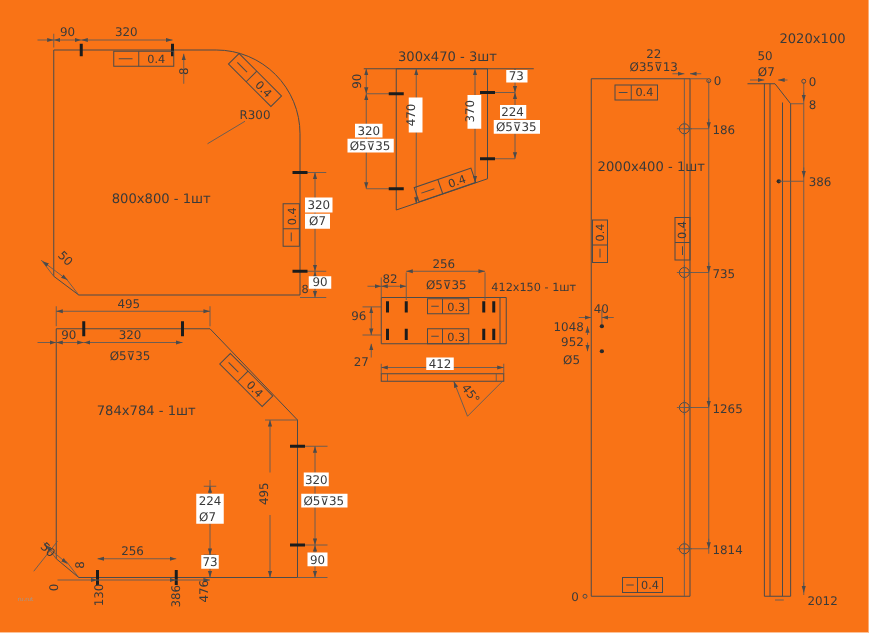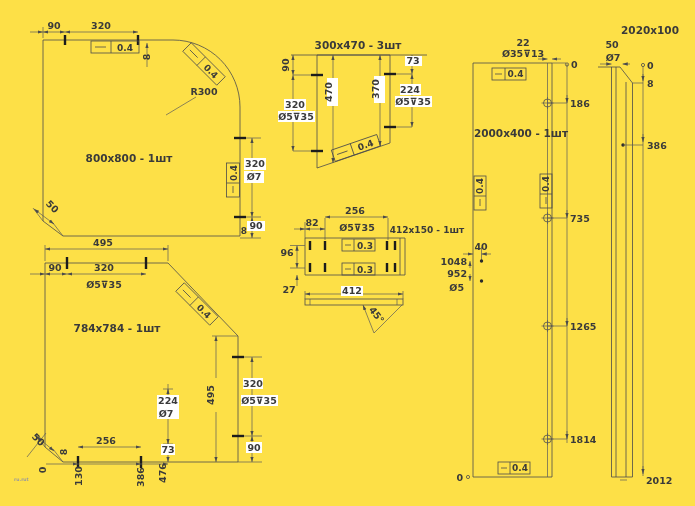--- a/index.html
+++ b/index.html
@@ -1,16 +1,16 @@
 <!DOCTYPE html>
 <html><head>
 <meta charset="utf-8">
 <style>
   html,body{margin:0;padding:0;background:#fff;}
-  .stage{width:695px;height:506px;background:#fde047;position:relative;overflow:hidden;font-weight:bold;}
+  .stage{width:695px;height:506px;background:#f97316;position:relative;overflow:hidden;}
   svg{font-family:"DejaVu Sans",sans-serif;}
   .ln{stroke:#4b4b4b;stroke-width:0.8;fill:none;}
   .thin{stroke:#5a5a5a;stroke-width:0.7;fill:none;}
   .thk{stroke:#1c1c1c;stroke-width:2.4;fill:none;}
   .dot{fill:#2a2a2a;stroke:none;}
   text{fill:#3a3a3a;text-anchor:middle;}
   .t{font-size:9.5px;}
   .tt{font-size:10.5px;}
   .ts{font-size:9px;}
   .tz{font-size:4.5px;fill:#9a9a9a;text-anchor:start;}

